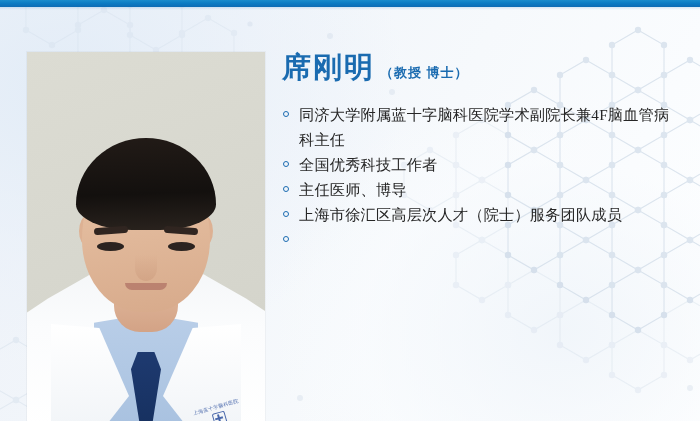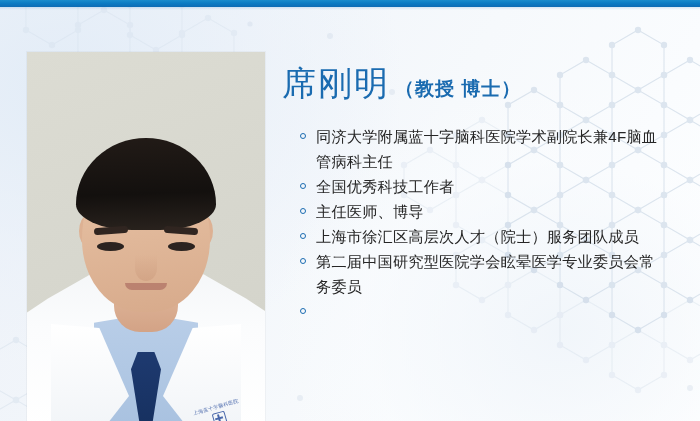--- a/index.html
+++ b/index.html
@@ -233,38 +233,38 @@
     top: 48px;
     width: 400px;
   }
   .title-row {
     display: flex;
     align-items: baseline;
     white-space: nowrap;
     margin-bottom: 14px;
   }
   .name {
-    font-size: 34px;
-    font-weight: normal;
+    font-size: 29px;
+    font-weight: bold;
     color: #1a6bb0;
     letter-spacing: 2px;
-    margin-top: 13px;
   }
   .credential {
-    font-size: 19px;
+    font-size: 13px;
     font-weight: bold;
     color: #1a6bb0;
     letter-spacing: 1px;
     margin-left: 5px;
   }
 
   ul.bullets {
     list-style: none;
-    margin: 17px;
+    margin: 0;
     padding: 0;
+    font-family: Liberation Serif, serif;
   }
   ul.bullets li {
     position: relative;
     padding-left: 17px;
     font-size: 15.2px;
     line-height: 25px;
     color: #262626;
     letter-spacing: 0.2px;
     margin-bottom: 0;
   }
@@ -403,21 +403,17 @@
       <li>
         <span class="dot"></span>
         <span>主任医师、博导</span>
       </li>
       <li>
         <span class="dot"></span>
         <span>上海市徐汇区高层次人才（院士）服务团队成员</span>
       </li>
       <li>
         <span class="dot"></span>
-        <span>第二届中国研究型医院学会眩晕医学专业委员会常务委员</span>
-      </li>
-      <li>
-        <span class="dot"></span>
       </li>
     </ul>
 
   </div>
 </div>
 
 </body></html>

